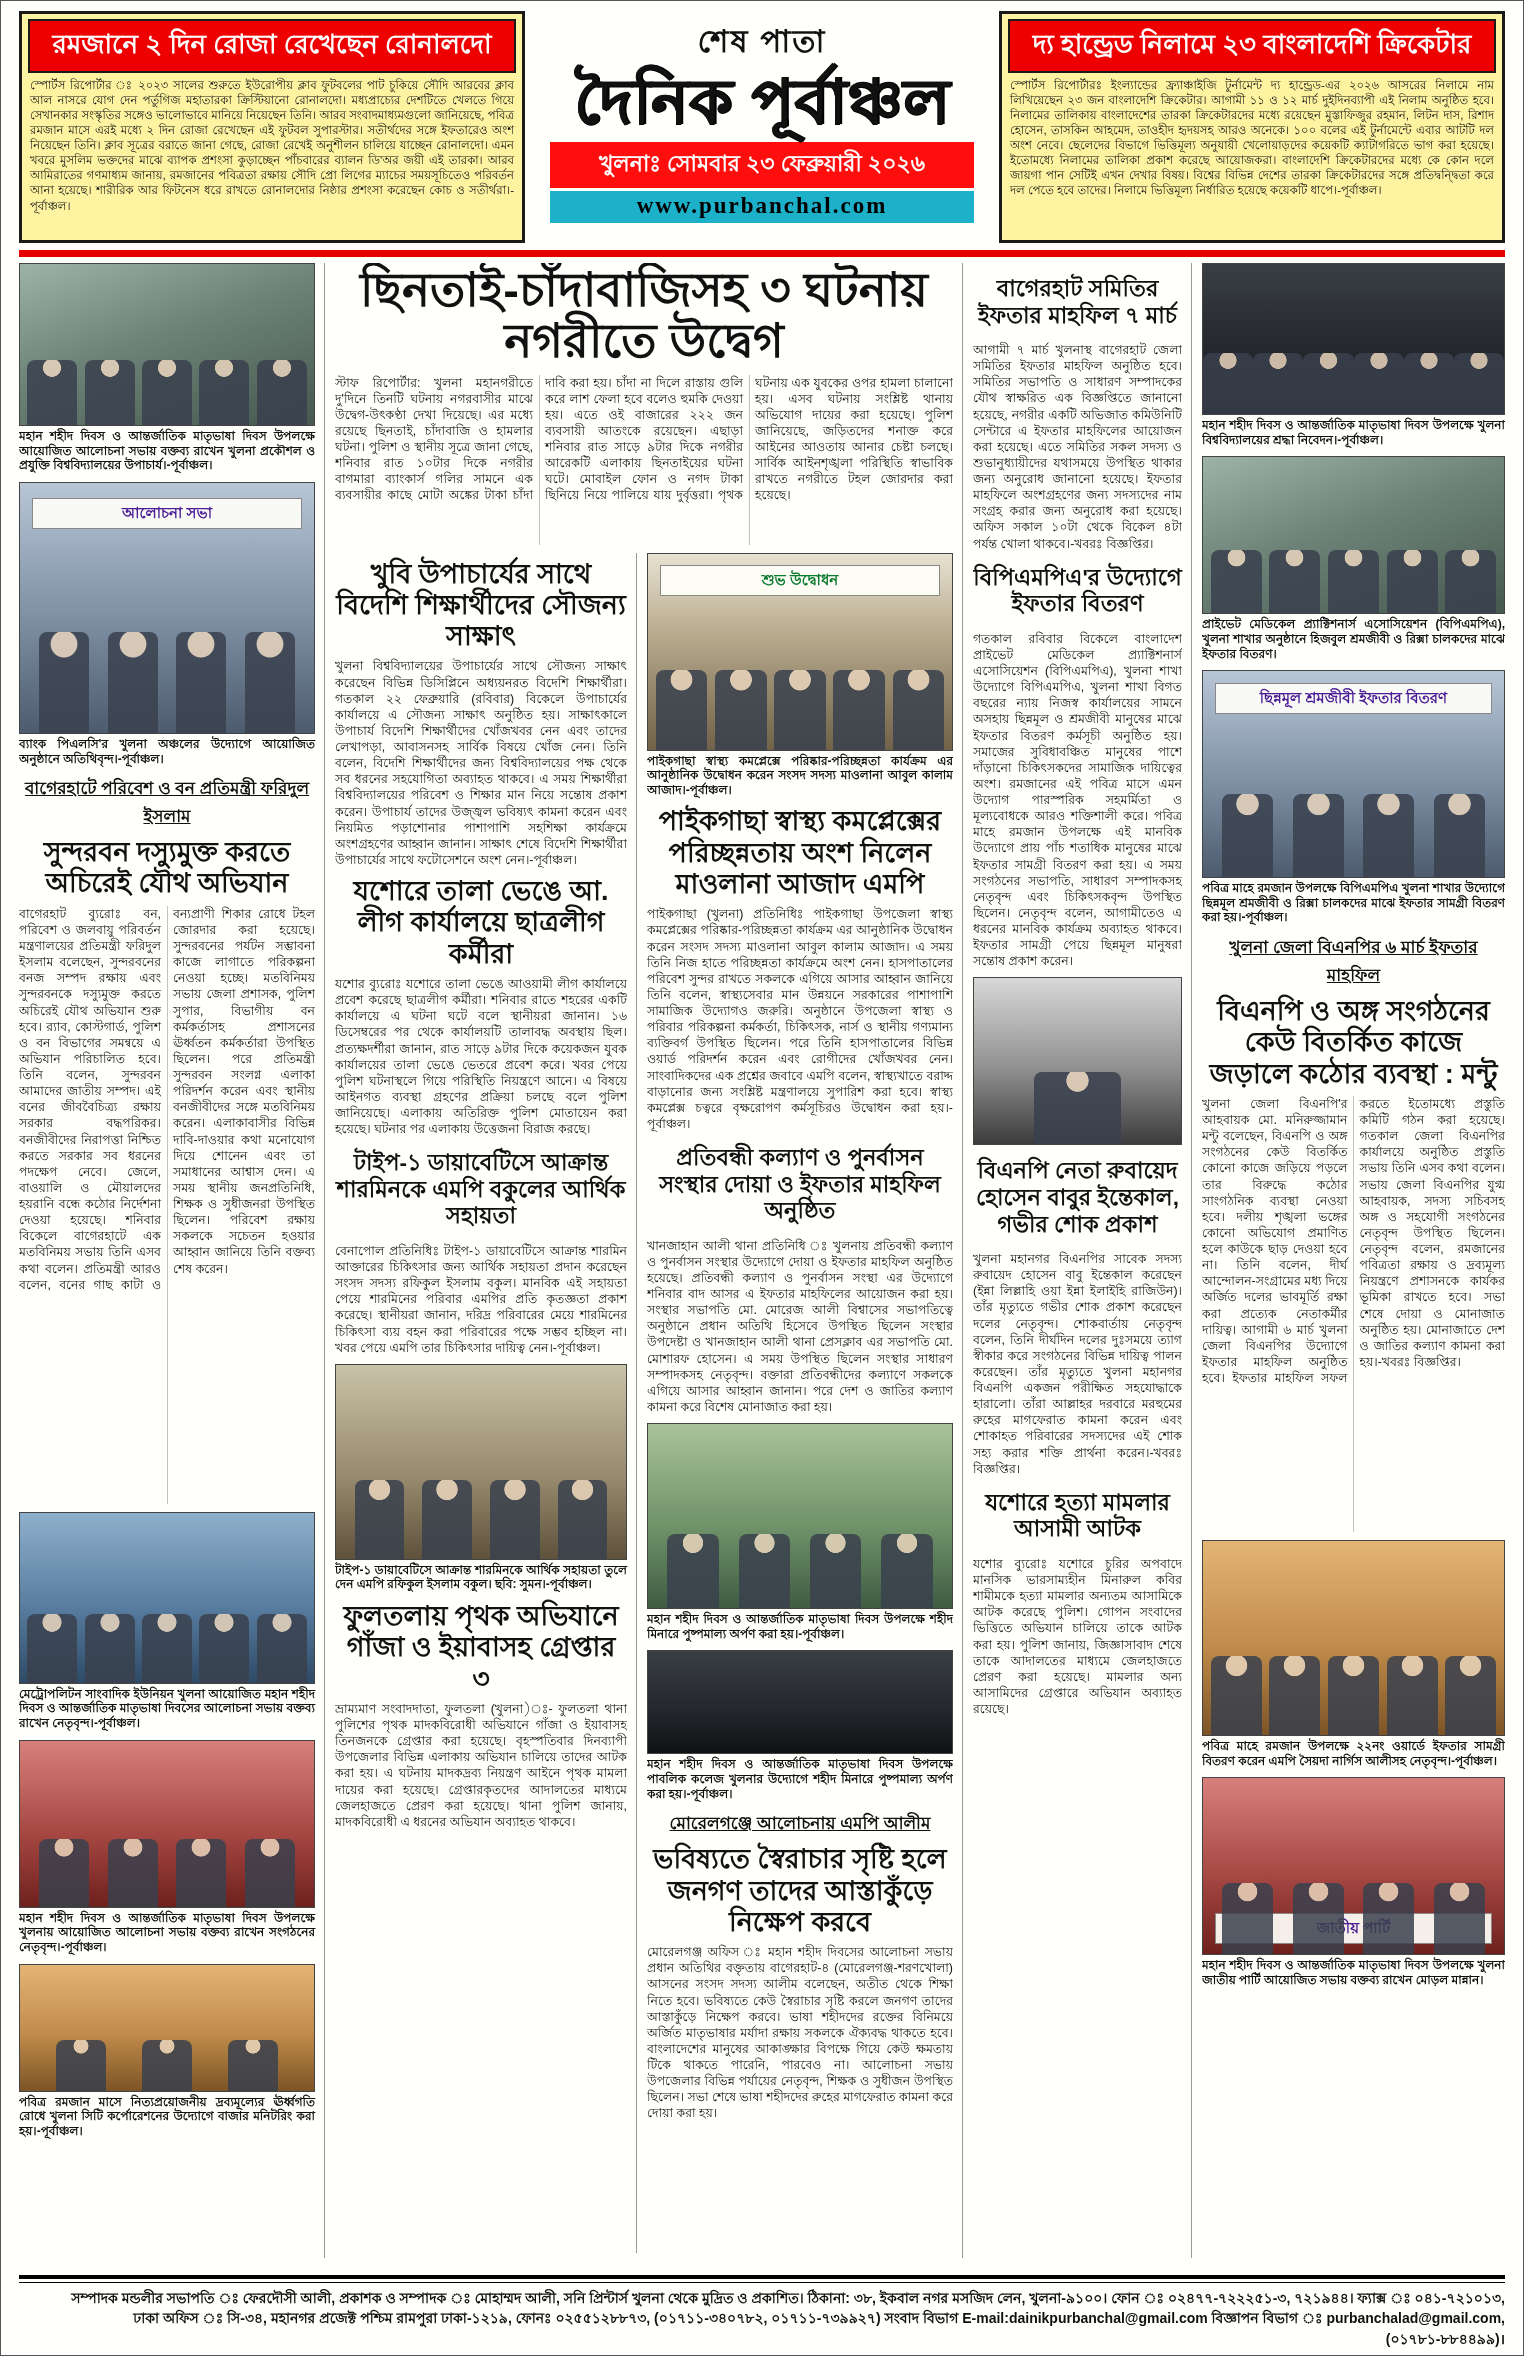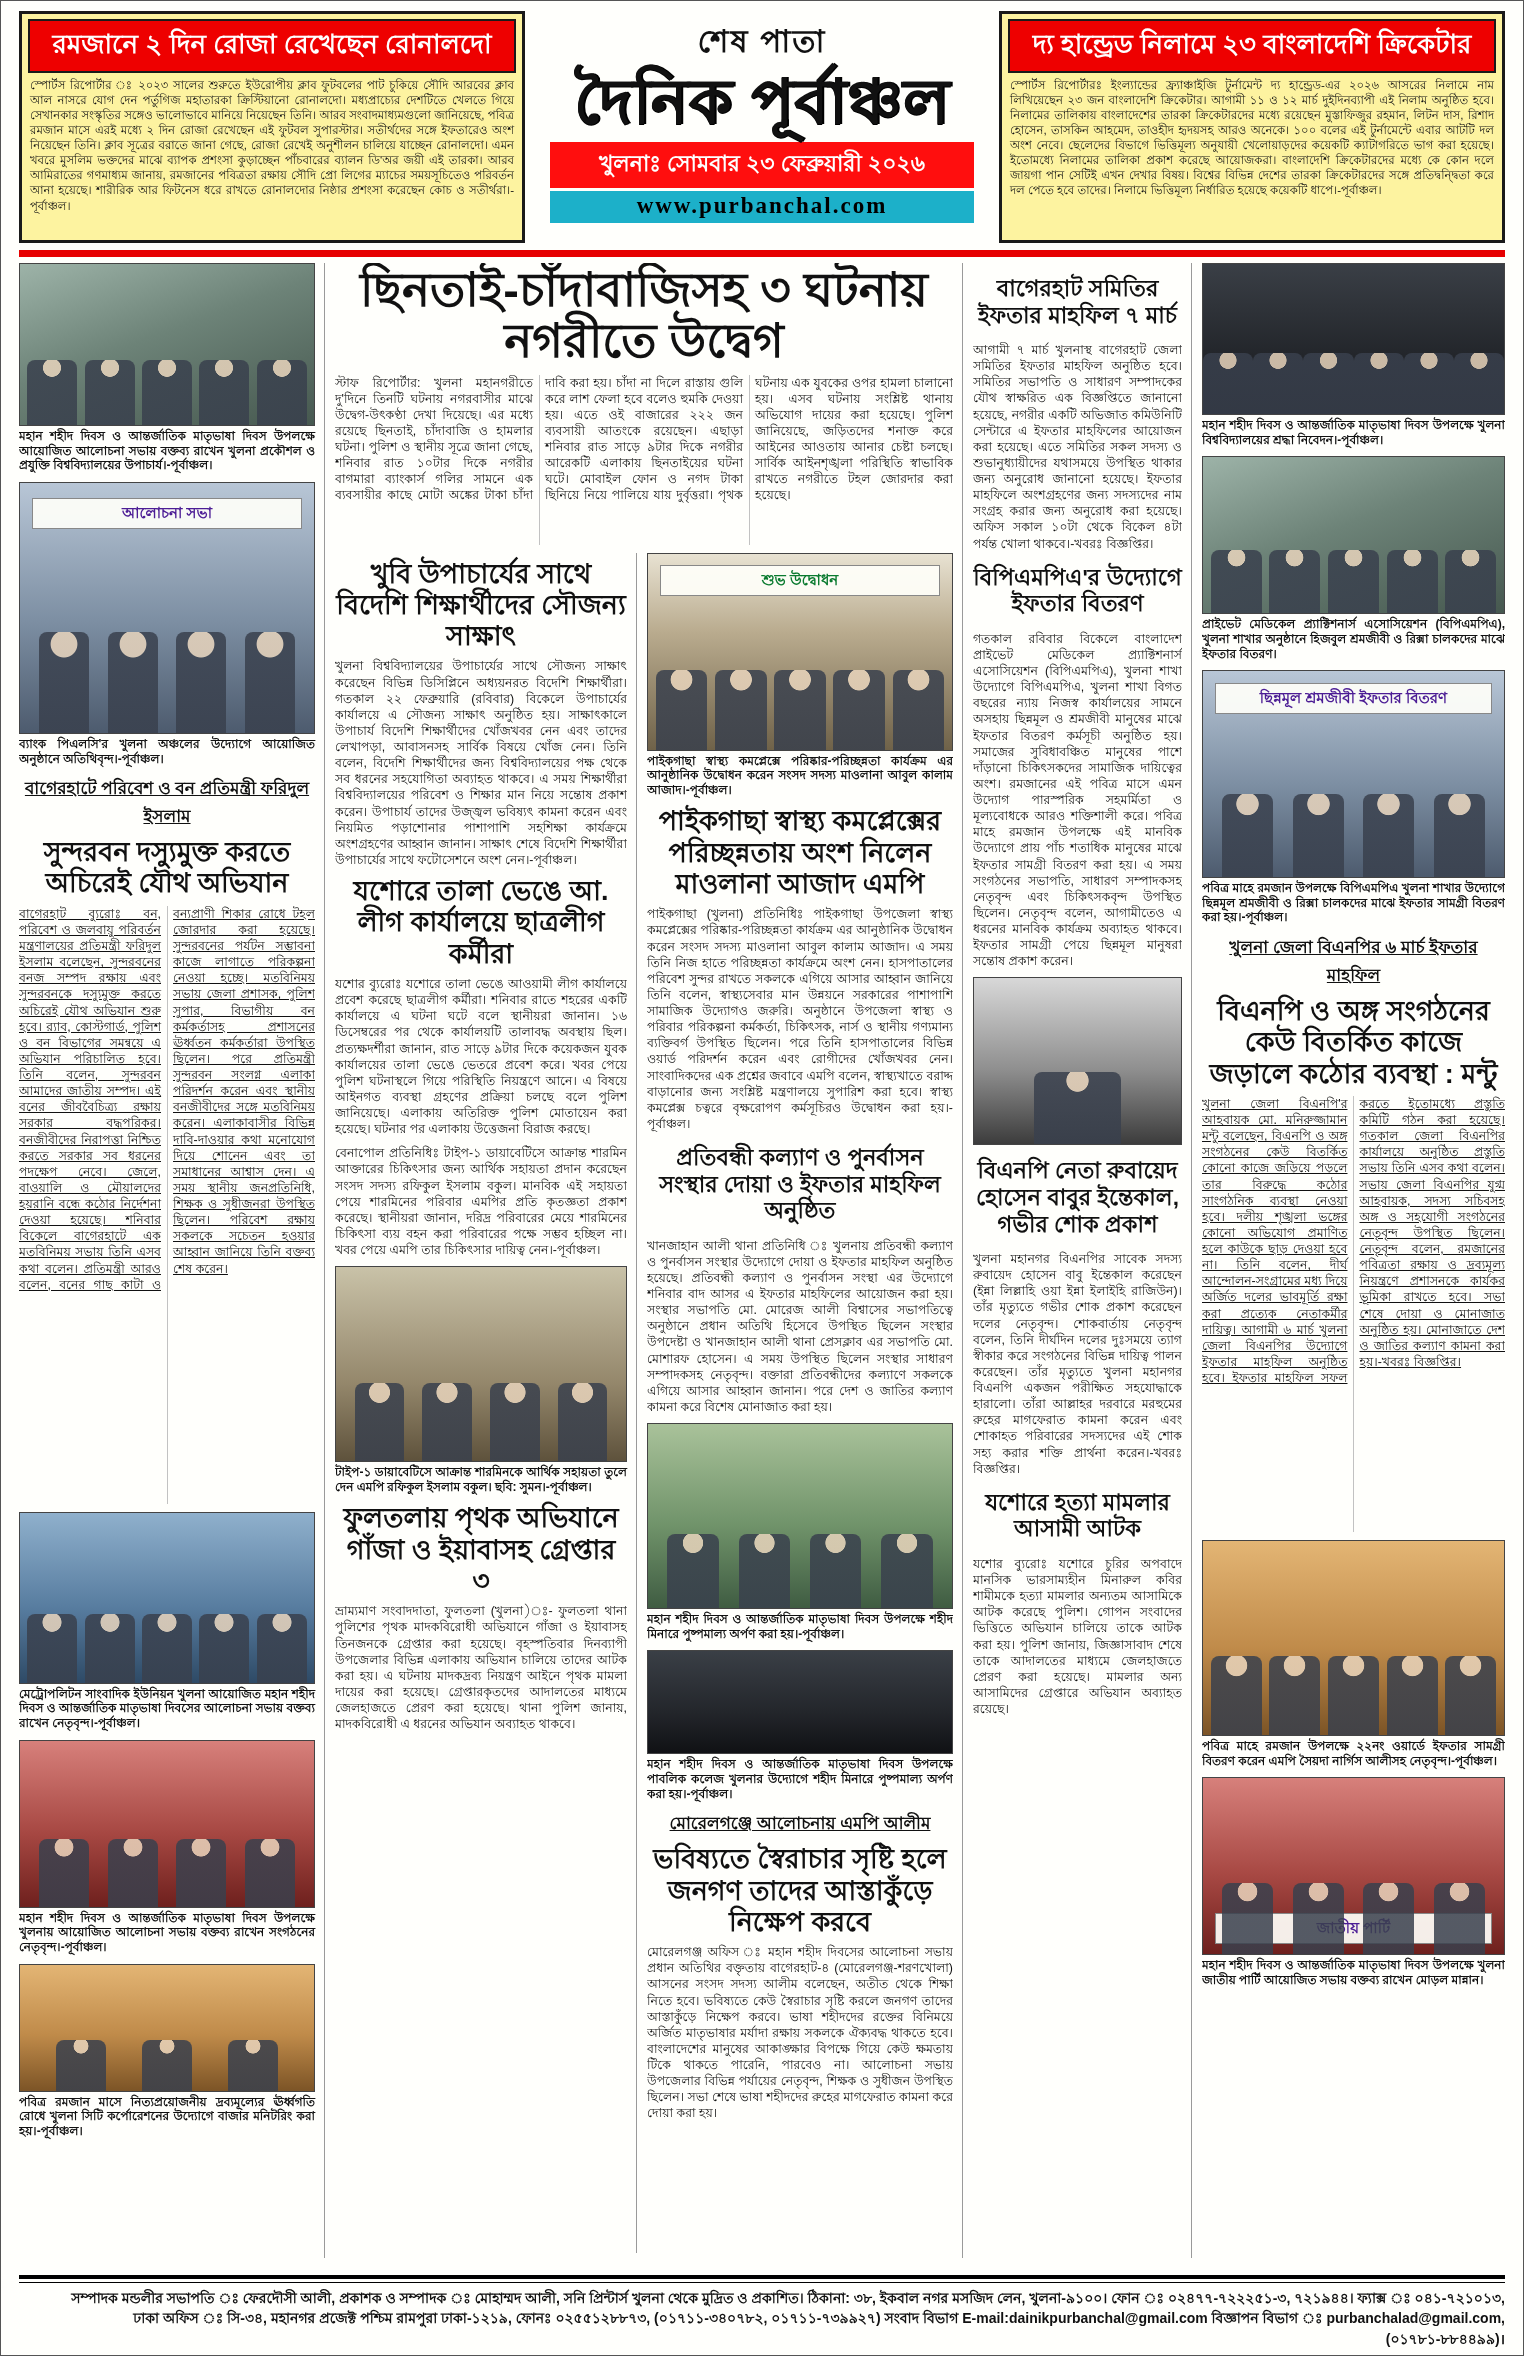--- a/index.html
+++ b/index.html
@@ -36,21 +36,21 @@
   .col5 { flex:1; }
   .subwrap { display:flex; gap:10px; }
   .subA { width:302px; overflow:hidden; border-right:1px solid #9a9a9a; padding-right:9px; }
   .subB { flex:1; overflow:hidden; }
 
   .headline-xl { font-size:47px; font-weight:bold; text-align:center; line-height:1.08; margin:2px 0 8px 0; }
   .headline-md { font-size:27px; font-weight:bold; text-align:center; line-height:1.16; margin:6px 0; }
   .headline-sm { font-size:22.5px; font-weight:bold; text-align:center; line-height:1.18; margin:13px 0; }
   .kicker { font-size:17px; font-weight:bold; text-align:center; text-decoration:underline; margin-top:8px; }
   .body-text { font-size:12.4px; line-height:1.3; text-align:justify; margin-bottom:8px; }
-  .cols2 { column-count:2; column-gap:12px; column-rule:1px solid #c2c2c2;text-decoration:underline; }
+  .cols2 { column-count:2; column-gap:12px; column-rule:1px solid #c2c2c2; }
   .cols3 { column-count:3; column-gap:12px; column-rule:1px solid #c2c2c2; }
   .caption { font-size:12px; font-weight:bold; line-height:1.22; text-align:justify; margin:3px 0 9px 0; }
 
   
   .photo { width:100%; border:1px solid #444; margin-bottom:3px; position:relative; overflow:hidden; }
   .ph-meeting { background:linear-gradient(160deg,#9db3a8 0%,#6d8378 45%,#46584f 100%); }
   .ph-stage   { background:linear-gradient(180deg,#b8c6d6 0%,#7d8fa3 55%,#4d5b6e 100%); }
   .ph-crowd   { background:linear-gradient(180deg,#c9c2a8 0%,#94876b 60%,#5e523c 100%); }
   .ph-banner  { background:linear-gradient(180deg,#e8e2d2 0%,#b9ab8e 40%,#6f6249 100%); }
   .ph-dark    { background:linear-gradient(180deg,#3a3f46 0%,#23262b 60%,#101114 100%); }
@@ -164,20 +164,21 @@
         <div class="body-text cols3" style="height:170px; overflow:hidden">স্টাফ রিপোর্টার: খুলনা মহানগরীতে দু'দিনে তিনটি ঘটনায় নগরবাসীর মাঝে উদ্বেগ-উৎকণ্ঠা দেখা দিয়েছে। এর মধ্যে রয়েছে ছিনতাই, চাঁদাবাজি ও হামলার ঘটনা। পুলিশ ও স্থানীয় সূত্রে জানা গেছে, শনিবার রাত ১০টার দিকে নগরীর বাগমারা ব্যাংকার্স গলির সামনে এক ব্যবসায়ীর কাছে মোটা অঙ্কের টাকা চাঁদা দাবি করা হয়। চাঁদা না দিলে রাস্তায় গুলি করে লাশ ফেলা হবে বলেও হুমকি দেওয়া হয়। এতে ওই বাজারের ২২২ জন ব্যবসায়ী আতংকে রয়েছেন। এছাড়া শনিবার রাত সাড়ে ৯টার দিকে নগরীর আরেকটি এলাকায় ছিনতাইয়ের ঘটনা ঘটে। মোবাইল ফোন ও নগদ টাকা ছিনিয়ে নিয়ে পালিয়ে যায় দুর্বৃত্তরা। পৃথক ঘটনায় এক যুবকের ওপর হামলা চালানো হয়। এসব ঘটনায় সংশ্লিষ্ট থানায় অভিযোগ দায়ের করা হয়েছে। পুলিশ জানিয়েছে, জড়িতদের শনাক্ত করে আইনের আওতায় আনার চেষ্টা চলছে। সার্বিক আইনশৃঙ্খলা পরিস্থিতি স্বাভাবিক রাখতে নগরীতে টহল জোরদার করা হয়েছে।</div>
 
         <div class="subwrap" style="height:1700px">
           <div class="subA">
             <div class="headline-md">খুবি উপাচার্যের সাথে বিদেশি শিক্ষার্থীদের সৌজন্য সাক্ষাৎ</div>
             <div class="body-text" style="max-height:322px; overflow:hidden">খুলনা বিশ্ববিদ্যালয়ের উপাচার্যের সাথে সৌজন্য সাক্ষাৎ করেছেন বিভিন্ন ডিসিপ্লিনে অধ্যয়নরত বিদেশি শিক্ষার্থীরা। গতকাল ২২ ফেব্রুয়ারি (রবিবার) বিকেলে উপাচার্যের কার্যালয়ে এ সৌজন্য সাক্ষাৎ অনুষ্ঠিত হয়। সাক্ষাৎকালে উপাচার্য বিদেশি শিক্ষার্থীদের খোঁজখবর নেন এবং তাদের লেখাপড়া, আবাসনসহ সার্বিক বিষয়ে খোঁজ নেন। তিনি বলেন, বিদেশি শিক্ষার্থীদের জন্য বিশ্ববিদ্যালয়ের পক্ষ থেকে সব ধরনের সহযোগিতা অব্যাহত থাকবে। এ সময় শিক্ষার্থীরা বিশ্ববিদ্যালয়ের পরিবেশ ও শিক্ষার মান নিয়ে সন্তোষ প্রকাশ করেন। উপাচার্য তাদের উজ্জ্বল ভবিষ্যৎ কামনা করেন এবং নিয়মিত পড়াশোনার পাশাপাশি সহশিক্ষা কার্যক্রমে অংশগ্রহণের আহ্বান জানান। সাক্ষাৎ শেষে বিদেশি শিক্ষার্থীরা উপাচার্যের সাথে ফটোসেশনে অংশ নেন।-পূর্বাঞ্চল।</div>
 
             <div class="headline-md">যশোরে তালা ভেঙে আ. লীগ কার্যালয়ে ছাত্রলীগ কর্মীরা</div>
             <div class="body-text" style="max-height:268px; overflow:hidden">যশোর ব্যুরোঃ যশোরে তালা ভেঙে আওয়ামী লীগ কার্যালয়ে প্রবেশ করেছে ছাত্রলীগ কর্মীরা। শনিবার রাতে শহরের একটি কার্যালয়ে এ ঘটনা ঘটে বলে স্থানীয়রা জানান। ১৬ ডিসেম্বরের পর থেকে কার্যালয়টি তালাবদ্ধ অবস্থায় ছিল। প্রত্যক্ষদর্শীরা জানান, রাত সাড়ে ৯টার দিকে কয়েকজন যুবক কার্যালয়ের তালা ভেঙে ভেতরে প্রবেশ করে। খবর পেয়ে পুলিশ ঘটনাস্থলে গিয়ে পরিস্থিতি নিয়ন্ত্রণে আনে। এ বিষয়ে আইনগত ব্যবস্থা গ্রহণের প্রক্রিয়া চলছে বলে পুলিশ জানিয়েছে। এলাকায় অতিরিক্ত পুলিশ মোতায়েন করা হয়েছে। ঘটনার পর এলাকায় উত্তেজনা বিরাজ করছে।</div>
 
+            <div class="headline-sm">টাইপ-১ ডায়াবেটিসে আক্রান্ত শারমিনকে এমপি বকুলের আর্থিক সহায়তা</div>
             <div class="body-text" style="max-height:166px; overflow:hidden">বেনাপোল প্রতিনিধিঃ টাইপ-১ ডায়াবেটিসে আক্রান্ত শারমিন আক্তারের চিকিৎসার জন্য আর্থিক সহায়তা প্রদান করেছেন সংসদ সদস্য রফিকুল ইসলাম বকুল। মানবিক এই সহায়তা পেয়ে শারমিনের পরিবার এমপির প্রতি কৃতজ্ঞতা প্রকাশ করেছে। স্থানীয়রা জানান, দরিদ্র পরিবারের মেয়ে শারমিনের চিকিৎসা ব্যয় বহন করা পরিবারের পক্ষে সম্ভব হচ্ছিল না। খবর পেয়ে এমপি তার চিকিৎসার দায়িত্ব নেন।-পূর্বাঞ্চল।</div>
             <div class="photo ph-crowd" style="height:196px">
               <div class="heads">
                   <i></i>
                   <i></i>
                   <i></i>
                   <i></i>
                 </div>
             </div>
             <div class="caption">টাইপ-১ ডায়াবেটিসে আক্রান্ত শারমিনকে আর্থিক সহায়তা তুলে দেন এমপি রফিকুল ইসলাম বকুল। ছবি: সুমন।-পূর্বাঞ্চল।</div>

